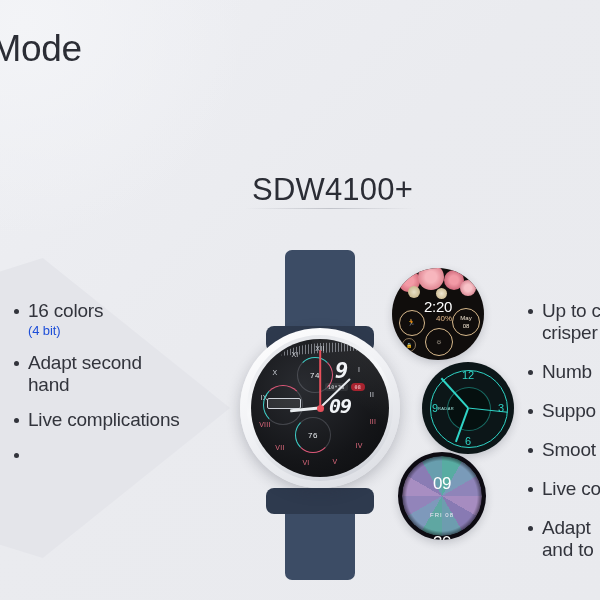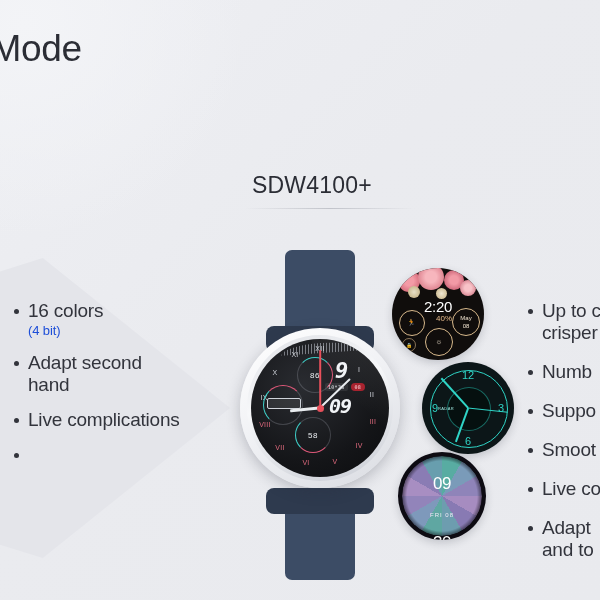--- a/index.html
+++ b/index.html
@@ -28,21 +28,21 @@
   }
 
   
   .title{
     position:absolute;left:-78px;top:28px;
     font-size:37px;font-weight:400;color:#2b2d35;
     letter-spacing:-0.3px;white-space:nowrap;
   }
   .model{
     position:absolute;left:252px;top:172px;
-    font-size:23px;font-weight:400;color:#2b2d35;
+    font-size:31px;font-weight:400;color:#2b2d35;
     letter-spacing:0.2px;white-space:nowrap;
   }
   .model-rule{
     position:absolute;left:245px;top:208px;width:170px;height:1px;
     background:linear-gradient(to right,rgba(160,163,172,0),rgba(160,163,172,.55),rgba(160,163,172,0));
   }
 
   
   .blist{position:absolute;color:#32343c;}
   .blist.left{left:14px;top:300px;width:210px;}
@@ -278,22 +278,22 @@
         <div class="roman" style="left:13px;top:58px;">IX</div>
         <div class="roman pink" style="left:14px;top:85px;">VIII</div>
         <div class="roman pink" style="left:29px;top:108px;">VII</div>
         <div class="roman pink" style="left:55px;top:123px;">VI</div>
         <div class="roman pink" style="left:84px;top:122px;">V</div>
         <div class="roman pink" style="left:108px;top:106px;">IV</div>
         <div class="roman pink" style="left:122px;top:82px;">III</div>
         <div class="roman" style="left:121px;top:55px;">II</div>
         <div class="roman" style="left:108px;top:30px;">I</div>
 
-        <div class="subdial sd-top">86</div>
-        <div class="subdial sd-bot">58</div>
+        <div class="subdial sd-top">74</div>
+        <div class="subdial sd-bot">76</div>
         <div class="subdial sd-left"></div>
         <div class="sd-left-bar"></div>
 
         <div class="digi-panel">
           <div class="digi-big digi-9">9</div>
           <div class="digi-row">
             <span class="digi-chip">10*36</span>
             <span class="digi-badge">08</span>
           </div>
           <div class="digi-big digi-09">09</div>

